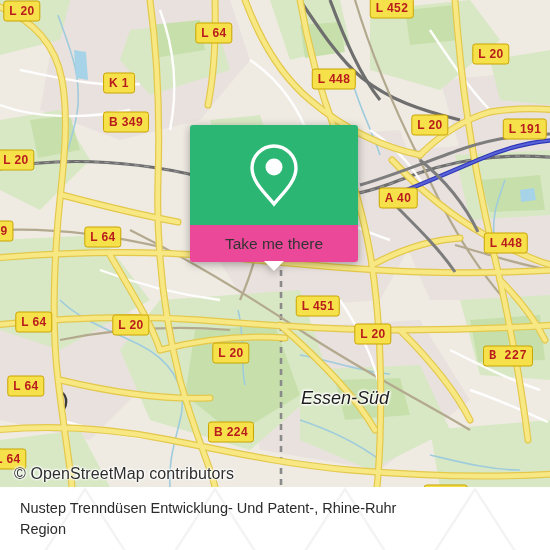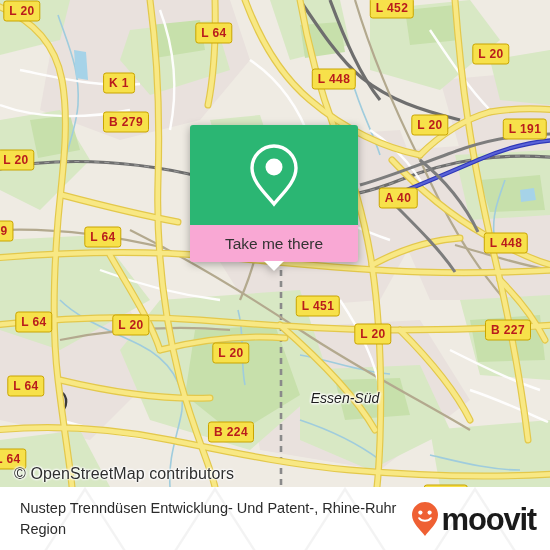--- a/index.html
+++ b/index.html
@@ -56,21 +56,21 @@
     padding: 3px 5px 4px 5px;
     white-space: nowrap;
     box-sizing: border-box;
   }
 
   
   .place-label {
     position: absolute;
     transform: translate(-50%, -50%);
     font-style: italic;
-    font-size: 14px;
+    font-size: 18px;
     color: #1d1d1d;
     white-space: nowrap;
     text-shadow: 0 0 3px #fff, 0 0 3px #fff, 0 0 3px #fff, 1px 1px 2px #fff, -1px -1px 2px #fff;
   }
 
   
   #popup {
     position: absolute;
     left: 190px;
     top: 125px;
@@ -79,21 +79,21 @@
   }
   .popup-body {
     background: #2bb673;
     height: 100px;
     border-radius: 3px 3px 0 0;
     display: flex;
     align-items: center;
     justify-content: center;
   }
   .popup-action {
-    background: #f9a8d4;
+    background: #ec4899;
     border-radius: 0 0 3px 3px;
     height: 37px;
     display: flex;
     align-items: center;
     justify-content: center;
     font-size: 15.5px;
     color: #333333;
   }
   .popup-tail {
     position: absolute;
@@ -325,33 +325,33 @@
       </g>
     </svg>
 
     <div id="shields">
         <div class="shield" style="left: 22px; top: 11px;">L 20</div>
         <div class="shield" style="left: 119px; top: 43px; margin-top: 40px;">K 1</div>
         <div class="shield" style="left: 214px; top: 33px;">L 64</div>
         <div class="shield" style="left: 392px; top: 8px;">L 452</div>
         <div class="shield" style="left: 334px; top: 79px;">L 448</div>
         <div class="shield" style="left: 491px; top: 54px;">L 20</div>
-        <div class="shield" style="left: 126px; top: 122px;">B 279</div>
+        <div class="shield" style="left: 126px; top: 122px;">B 349</div>
         <div class="shield" style="left: 430px; top: 125px;">L 20</div>
         <div class="shield" style="left: 525px; top: 129px;">L 191</div>
         <div class="shield" style="left: 16px; top: 160px;">L 20</div>
         <div class="shield" style="left: 4px; top: 231px;">9</div>
         <div class="shield" style="left: 398px; top: 198px;">A 40</div>
         <div class="shield" style="left: 103px; top: 237px;">L 64</div>
         <div class="shield" style="left: 506px; top: 243px;">L 448</div>
         <div class="shield" style="left: 318px; top: 274px; margin-top: 32px;">L 451</div>
         <div class="shield" style="left: 34px; top: 322px;">L 64</div>
         <div class="shield" style="left: 131px; top: 325px;">L 20</div>
         <div class="shield" style="left: 373px; top: 334px;">L 20</div>
-        <div class="shield" style="left: 508px; top: 330px;">B 227</div>
+        <div class="shield" style="left: 508px; top: 356px; font-family: Liberation Mono, monospace;">B 227</div>
         <div class="shield" style="left: 231px; top: 353px;">L 20</div>
         <div class="shield" style="left: 26px; top: 386px;">L 64</div>
         <div class="shield" style="left: 231px; top: 432px;">B 224</div>
         <div class="shield" style="left: 446px; top: 467px; margin-top: 28px;">L 441</div>
         <div class="shield" style="left: 8px; top: 459px;">L 64</div>
         <div class="shield" style="left: 344px; top: 508px;">K 3</div>
       </div>
 
     <div id="places">
         <div class="place-label" style="left: 345px; top: 398px;">Essen-Süd</div>
@@ -375,24 +375,15 @@
     <svg id="footer-watermark" viewBox="0 0 550 90">
       <g stroke="#e9e9e9" fill="none" stroke-width="2.5">
         <path d="M40 90 L85 20 L130 90"></path>
         <path d="M170 90 L215 20 L260 90"></path>
         <path d="M300 90 L345 20 L390 90"></path>
         <path d="M430 90 L475 20 L520 90"></path>
       </g>
     </svg>
     <div id="footer-inner">
       <div id="footer-title">Nustep Trenndüsen Entwicklung- Und Patent-, Rhine-Ruhr Region</div>
-      <div id="brand">
-        <svg width="30" height="36" viewBox="0 0 30 36">
-          <path d="M15 1 C7.8 1, 2 6.8, 2 14 C2 22.5, 11 29, 15 35 C19 29, 28 22.5, 28 14 C28 6.8, 22.2 1, 15 1 Z" fill="#ef6033"></path>
-          <circle cx="10.4" cy="11.6" r="2.1" fill="#ffffff"></circle>
-          <circle cx="19.6" cy="11.6" r="2.1" fill="#ffffff"></circle>
-          <path d="M9.2 17.2 C11.4 20.6, 18.6 20.6, 20.8 17.2" fill="none" stroke="#ffffff" stroke-width="2" stroke-linecap="round"></path>
-        </svg>
-        <div id="brand-wordmark">moovit</div>
-      </div>
     </div>
   </div>
 </div>
 
 </body></html>

